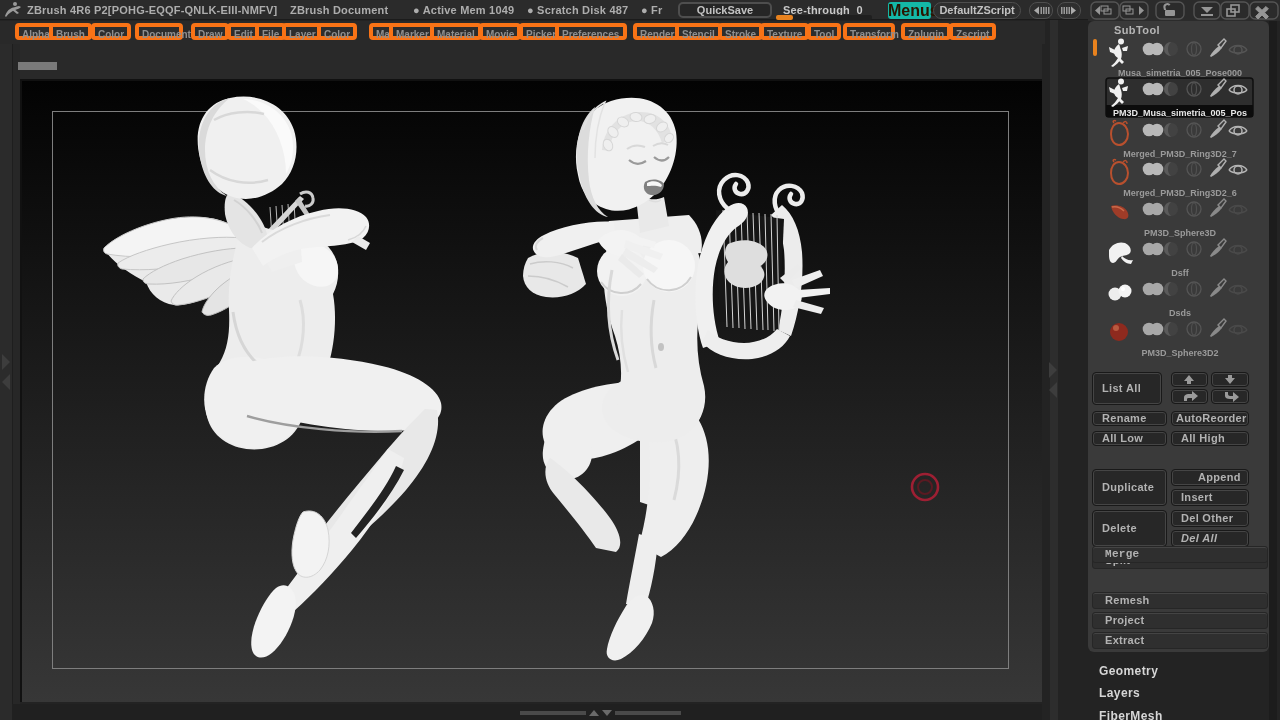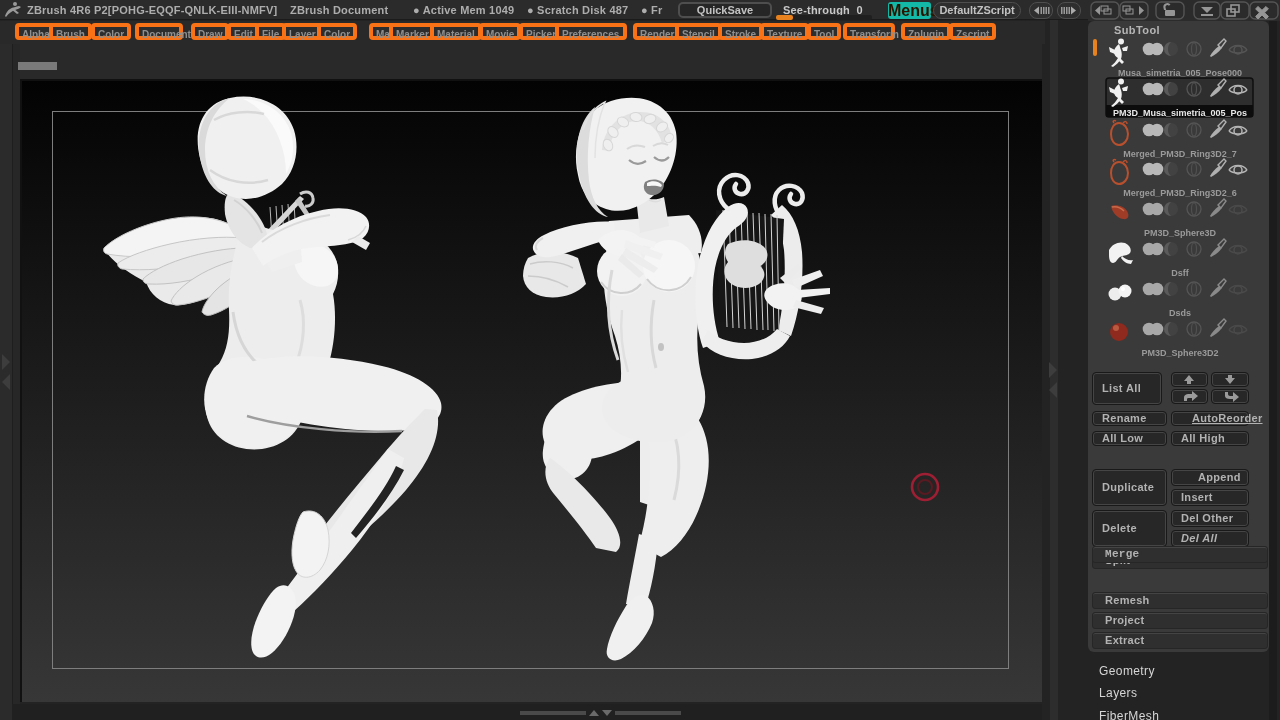--- a/index.html
+++ b/index.html
@@ -37,21 +37,21 @@
 #dock { left:1042px; top:20px; width:238px; height:700px; background:#232323; }
 #subpanel { position:absolute; left:46px; top:1px; width:181px; height:631px;
   background:#3a3a3a; border-radius:6px; }
 .pbtn { position:absolute; background:#272727; border:1px solid #191919;
   box-shadow:inset 0 0 0 1px #454545; border-radius:4px; color:#b2b2b2;
   font-size:11px; font-weight:bold; letter-spacing:0.3px; }
 .wbtn { position:absolute; left:4px; width:176px; height:17px; background:#2f2f2f;
   border-radius:3px; border:1px solid #262626; box-shadow:inset 0 1px 0 #444;
   color:#b2b2b2; font-size:11px; font-weight:bold; line-height:15px;
   padding-left:12px; letter-spacing:0.3px; }
-.phead { position:absolute; left:57px; font-size:12px; font-weight:normal;
+.phead { position:absolute; left:57px; font-size:12px; font-weight:bold;
   color:#d6d6d6; letter-spacing:0.4px; }
 </style>
 </head>
 <body>
 <div id="page">
 
   <div class="abs" id="canvas">
     <div id="frame"></div>
     <svg class="abs" style="left:-2px;top:-2px" width="1022" height="623" viewBox="20 79 1022 623">
 
@@ -432,21 +432,21 @@
       <div class="pbtn" style="left:123px;top:351px;width:38px;height:15px;"><svg width="36" height="13">
             <path d="M18,11 L13,5 H16 V2 H20 V5 H23 Z" fill="#9a9a9a"></path>
           </svg></div>
       <div class="pbtn" style="left:83px;top:368px;width:37px;height:15px;"><svg width="35" height="13">
             <path d="M12,11 V8 C12,5 14,4 17,4 H20 V1 L26,6 L20,11 V8 H17 C16,8 15,8 15,9 V11 Z" fill="#9a9a9a"></path>
           </svg></div>
       <div class="pbtn" style="left:123px;top:368px;width:38px;height:15px;"><svg width="36" height="13">
             <path d="M13,2 V6 C13,8 15,9 18,9 H21 V12 L27,7 L21,2 V6 H18 C17,6 16,5 16,4 V2 Z" fill="#9a9a9a"></path>
           </svg></div>
       <div class="pbtn" style="left:4px;top:390px;width:75px;height:15px;line-height:13px;padding-left:9px;">Rename</div>
-      <div class="pbtn" style="left:83px;top:390px;width:78px;height:15px;line-height:13px;padding-left:20px;text-decoration:underline;">AutoReorder</div>
+      <div class="pbtn" style="left:83px;top:390px;width:78px;height:15px;line-height:13px;padding-left:4px;">AutoReorder</div>
       <div class="pbtn" style="left:4px;top:410px;width:75px;height:15px;line-height:13px;padding-left:9px;">All&nbsp;Low</div>
       <div class="pbtn" style="left:83px;top:410px;width:78px;height:15px;line-height:13px;padding-left:9px;">All&nbsp;High</div>
       <div class="pbtn" style="left:4px;top:448px;width:75px;height:37px;line-height:35px;padding-left:9px;">Duplicate</div>
       <div class="pbtn" style="left:83px;top:448px;width:78px;height:17px;line-height:15px;padding-left:26px;">Append</div>
       <div class="pbtn" style="left:83px;top:468px;width:78px;height:17px;line-height:15px;padding-left:9px;">Insert</div>
       <div class="pbtn" style="left:4px;top:489px;width:75px;height:37px;line-height:35px;padding-left:9px;">Delete</div>
       <div class="pbtn" style="left:83px;top:489px;width:78px;height:17px;line-height:15px;padding-left:9px;">Del&nbsp;Other</div>
       <div class="pbtn" style="left:83px;top:509px;width:78px;height:17px;line-height:15px;padding-left:9px;font-style:italic;">Del&nbsp;All</div>
       <div class="wbtn" style="top:531px;">Split</div>
       <div class="wbtn" style="top:525px;font-family:Liberation Mono, monospace;">Merge</div>

